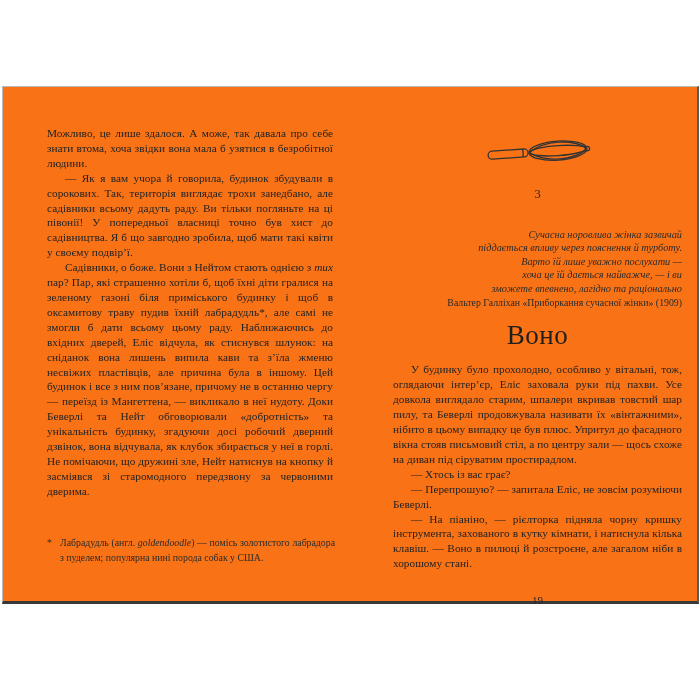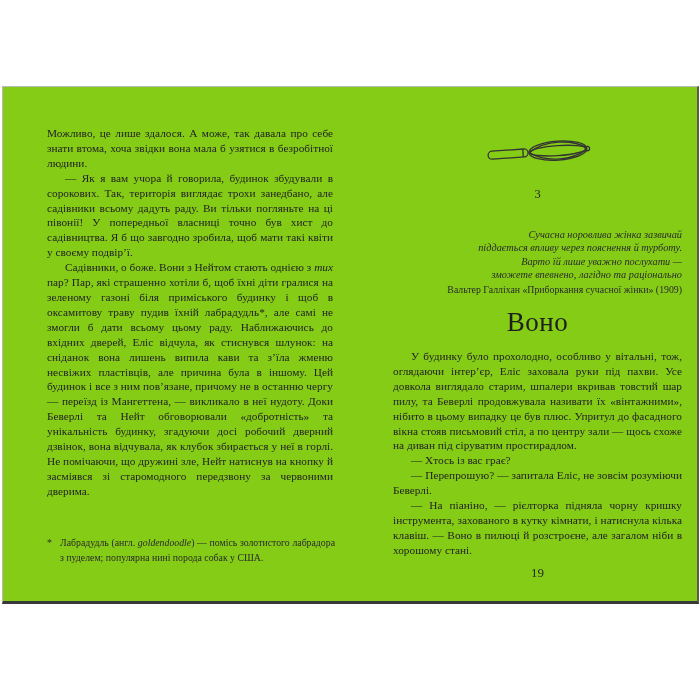--- a/index.html
+++ b/index.html
@@ -1,20 +1,20 @@
 <!DOCTYPE html>
 <html><head>
 <meta charset="utf-8">
 <style>
   html,body{margin:0;padding:0;background:#ffffff;}
   body{width:700px;height:700px;position:relative;overflow:hidden;
        font-family:"Liberation Serif",serif;color:#232323;}
 
   .page-box{position:absolute;left:2px;top:86px;width:694px;height:514px;
-            background:#84cc16;display:flex;
+            background:#f97316;display:flex;
             border-top:1px solid #b9b9b9;border-left:1px solid #b9b9b9;
             border-right:2px solid #5a5a5a;border-bottom:3px solid #383838;}
 
   .page{width:347px;position:relative;box-sizing:border-box;}
   .page.left{padding:39px 17px 0 44px;}
   .page.right{padding:0 15px 0 43px;}
 
   .para{margin:0;font-size:11.3px;line-height:14.9px;text-align:justify;
         text-indent:18px;color:#232323;}
   .para.noindent{text-indent:0;}
@@ -31,21 +31,21 @@
 
   .epigraph{margin-top:26px;text-align:right;font-style:italic;
             font-size:10.3px;line-height:13.4px;color:#2a2a2a;}
   .attribution{margin-top:1px;text-align:right;font-size:9.8px;line-height:13.4px;
                font-style:normal;color:#2a2a2a;}
 
   .chapter-title{margin-top:11px;text-align:center;font-size:27px;line-height:30px;
                  letter-spacing:.5px;color:#1e1e1e;}
 
   .body-block{margin-top:12px;}
-  .page-number{margin-top:7px;text-align:center;font-size:13px;color:#2a2a2a;}
+  .page-number{margin-top:23px;text-align:center;font-size:11px;color:#2a2a2a;}
 </style>
 </head>
 <body>
 
 <div class="page-box">
 
   <div class="page left">
     <p class="para noindent">Можливо, це лише здалося. А може, так давала про себе знати втома, хоча звідки вона мала б узятися в безробітної людини.</p>
     <p class="para">— Як я вам учора й говорила, будинок збудували в сорокових. Так, територія виглядає трохи занедбано, але садівники всьому дадуть раду. Ви тільки погляньте на ці півонії! У попередньої власниці точно був хист до садівництва. Я б що завгодно зробила, щоб мати такі квіти у своєму подвір’ї.</p>
     <p class="para"><span>Садівники, о боже. Вони з Нейтом стають однією з </span><i>тих</i><span> пар? Пар, які страшенно хотіли б, щоб їхні діти гралися на зеленому газоні біля приміського будинку і щоб в оксамитову траву пудив їхній лабрадудль*, але самі не змогли б дати всьому цьому раду. Наближаючись до вхідних дверей, Еліс відчула, як стиснувся шлунок: на сніданок вона лишень випила кави та з’їла жменю несвіжих пластівців, але причина була в іншому. Цей будинок і все з ним пов’язане, причому не в останню чергу — переїзд із Мангеттена, — викликало в неї нудоту. Доки Беверлі та Нейт обговорювали «добротність» та унікальність будинку, згадуючи досі робочий дверний дзвінок, вона відчувала, як клубок збирається у неї в горлі. Не помічаючи, що дружині зле, Нейт натиснув на кнопку й засміявся зі старомодного передзвону за червоними дверима.</span></p>
@@ -71,20 +71,21 @@
         </g>
       </svg>
     </div>
 
     <div class="chapter-number">3</div>
 
     <div class="epigraph">
       <div>Сучасна норовлива жінка зазвичай</div>
       <div>піддається впливу через пояснення й турботу.</div>
       <div>Варто їй лише уважно послухати —</div>
+      <div>хоча це їй дається найважче, — і ви</div>
       <div>зможете впевнено, лагідно та раціонально</div>
       <div class="attribution">Вальтер Галліхан «Приборкання сучасної жінки» (1909)</div>
     </div>
 
     <div class="chapter-title">Воно</div>
 
     <div class="body-block">
       <p class="para">У будинку було прохолодно, особливо у вітальні, тож, оглядаючи інтер’єр, Еліс заховала руки під пахви. Усе довкола виглядало старим, шпалери вкривав товстий шар пилу, та Беверлі продовжувала називати їх «вінтажними», нібито в цьому випадку це був плюс. Упритул до фасадного вікна стояв письмовий стіл, а по центру зали — щось схоже на диван під сіруватим простирадлом.</p>
       <p class="para">— Хтось із вас грає?</p>
       <p class="para">— Перепрошую? — запитала Еліс, не зовсім розуміючи Беверлі.</p>

